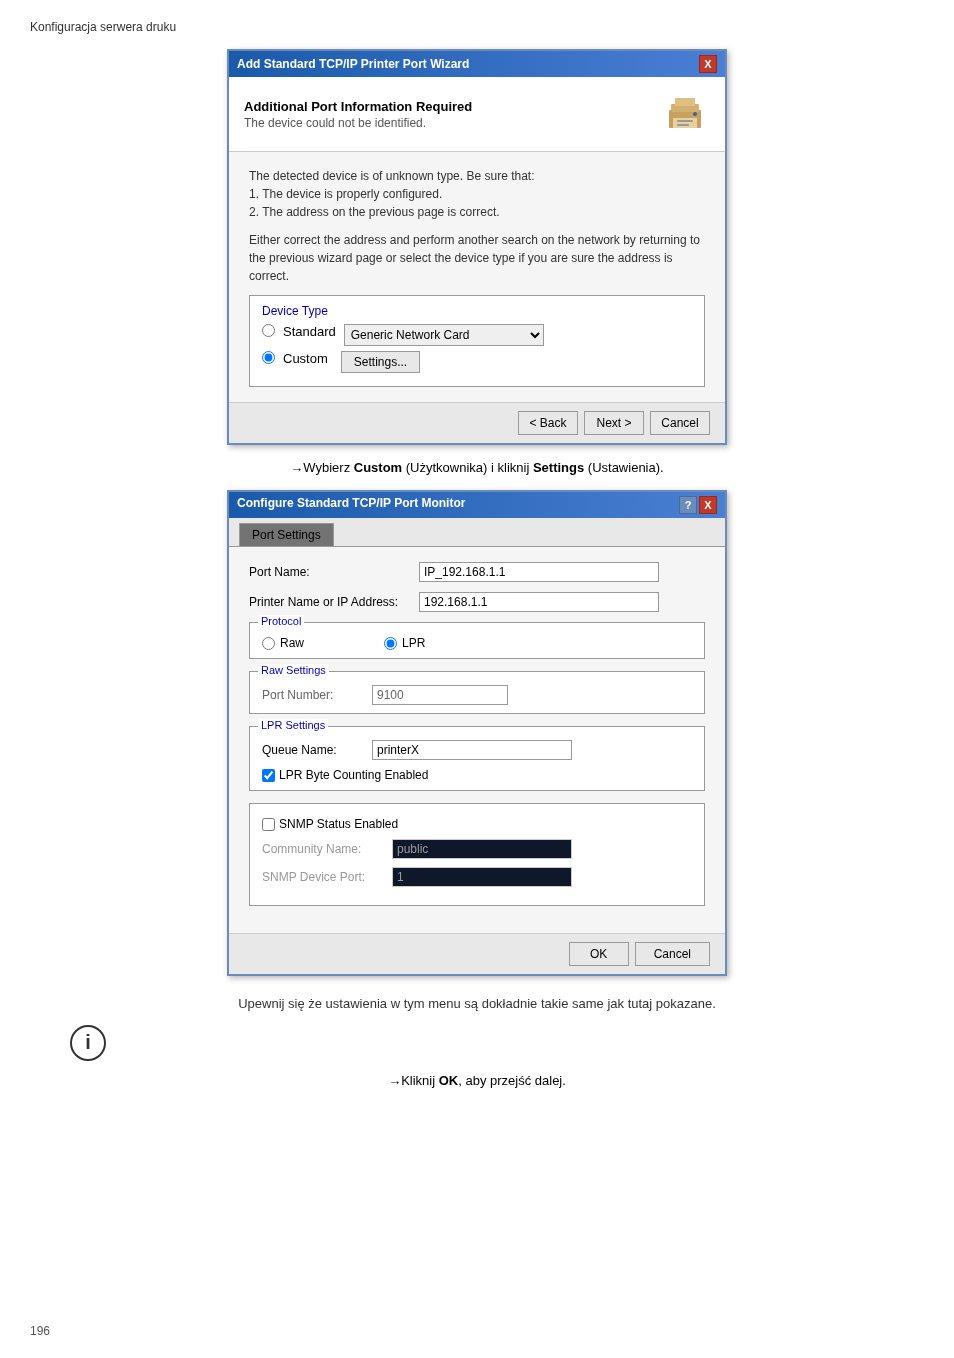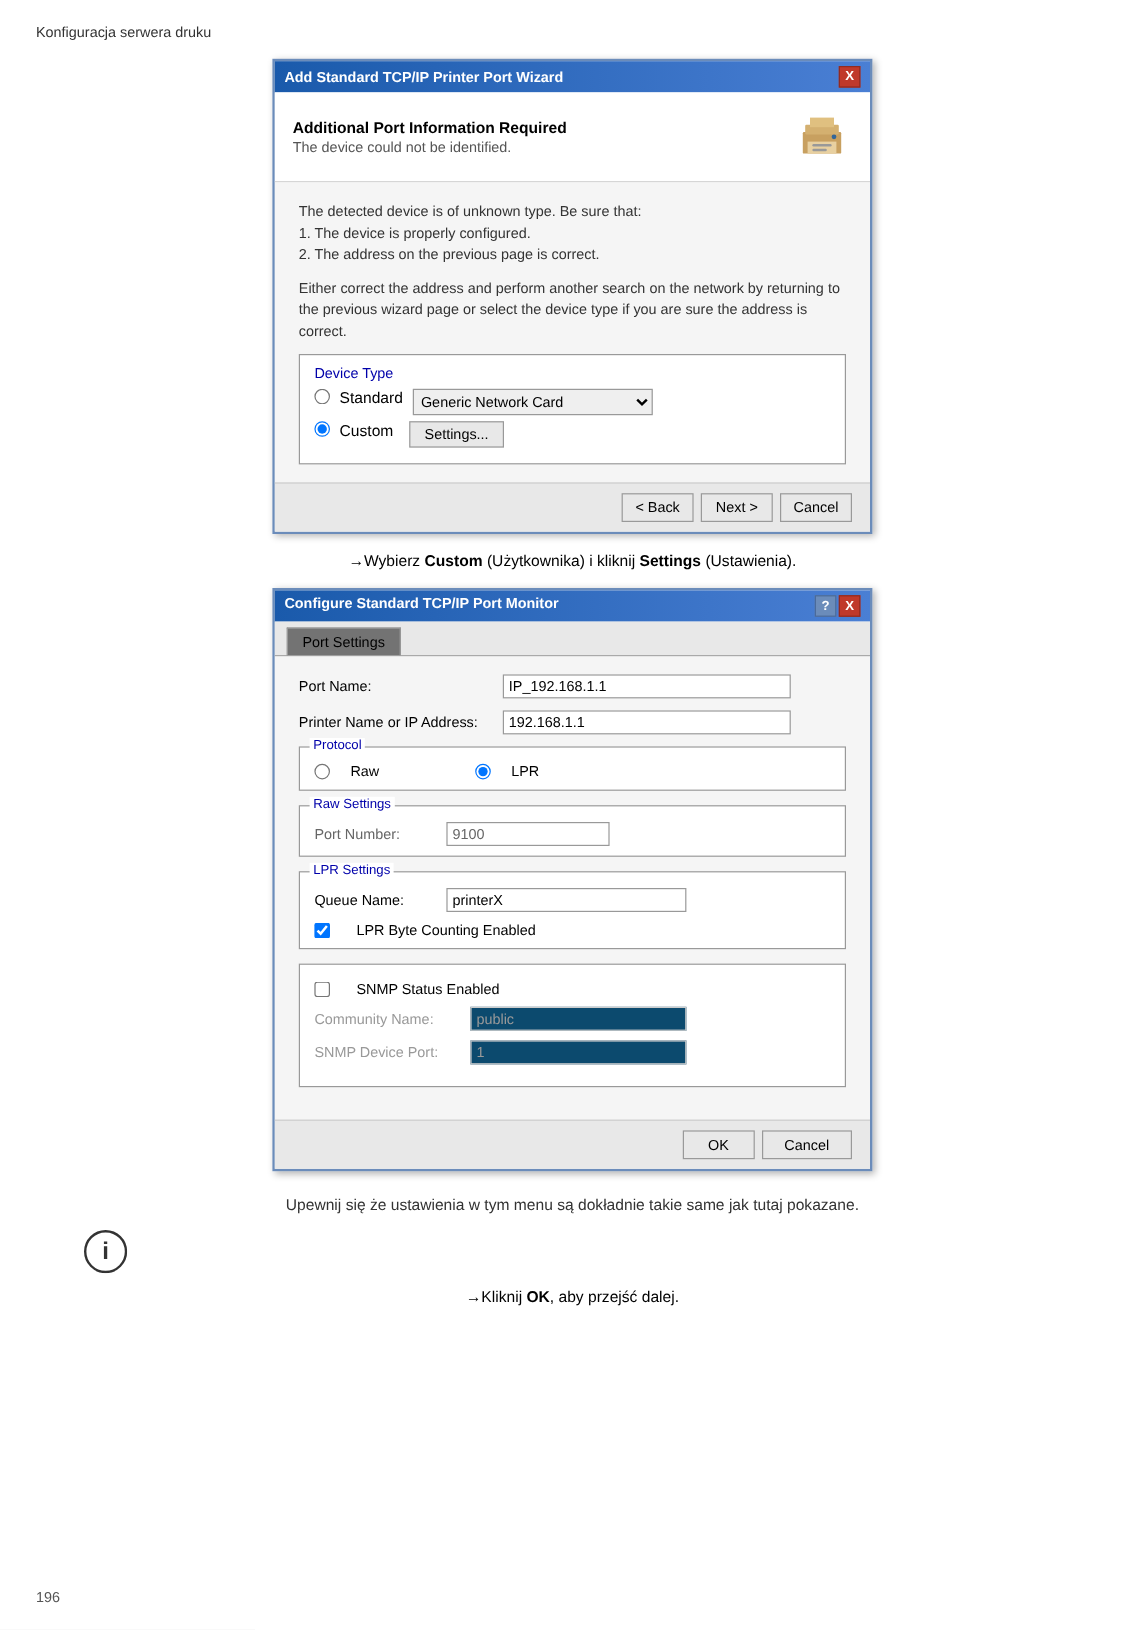--- a/index.html
+++ b/index.html
@@ -233,21 +233,22 @@
       padding: 0 3px;
     }
     .protocol-row {
       display: flex;
       align-items: center;
       gap: 80px;
       padding-top: 5px;
     }
     .radio-option {
       display: flex;
-      gap: 17px;
+      align-items: center;
+      gap: 5px;
       font-size: 12px;
     }
     .port-row {
       display: flex;
       align-items: center;
       padding-top: 5px;
     }
     .port-label {
       font-size: 12px;
       width: 110px;
@@ -266,36 +267,36 @@
     }
     .queue-input {
       font-size: 12px;
       padding: 2px 4px;
       border: 1px solid #999;
       width: 200px;
     }
     .checkbox-row {
       display: flex;
       align-items: center;
-      gap: 22px;
+      gap: 4px;
       font-size: 12px;
       margin-top: 5px;
     }
     .snmp-label {
       font-size: 12px;
       color: #999;
       width: 130px;
     }
     .snmp-input {
       font-size: 12px;
       padding: 2px 4px;
       border: 1px solid #ccc;
       width: 180px;
       color: #999;
-      background: #0c4a6e;
+      background: #0f172a;
     }
     .configure-footer {
       background: #e8e8e8;
       border-top: 1px solid #ccc;
       padding: 8px 15px;
       display: flex;
       justify-content: flex-end;
       gap: 6px;
     }
     .configure-footer button {

